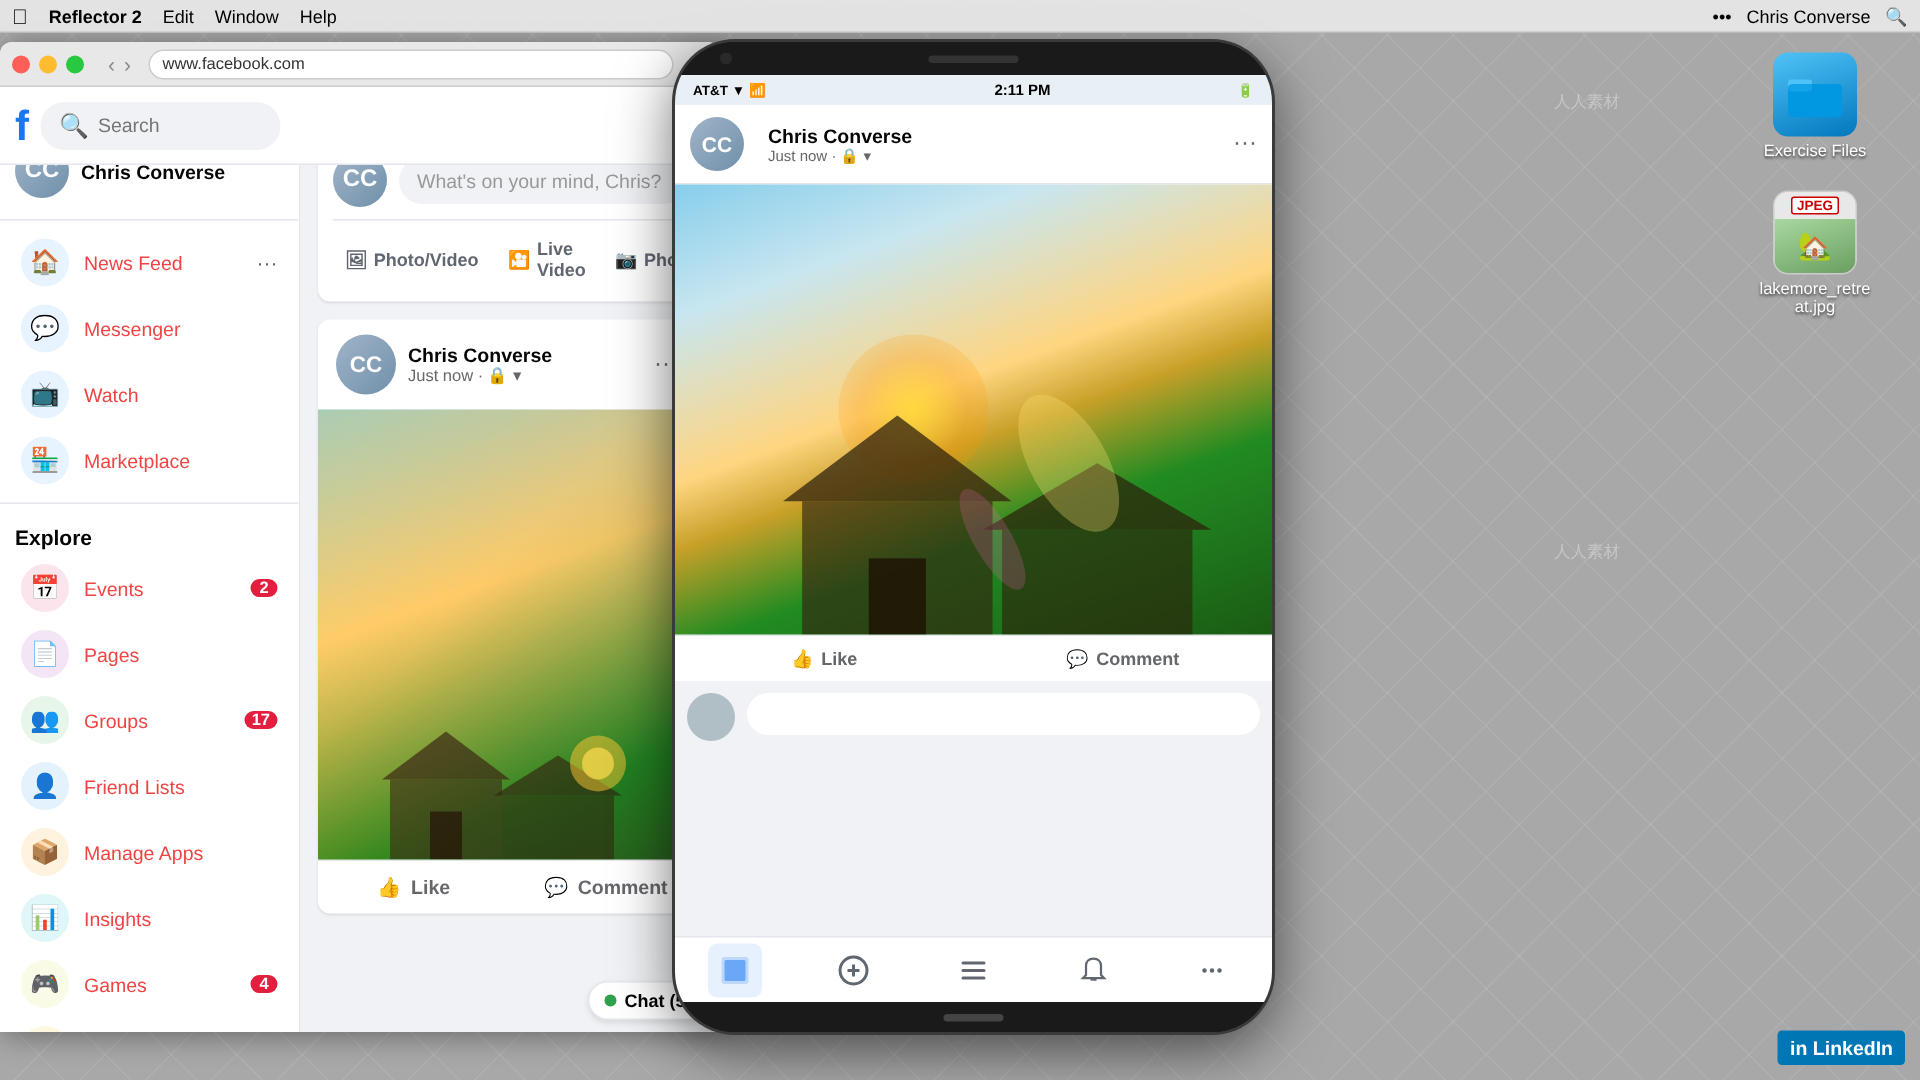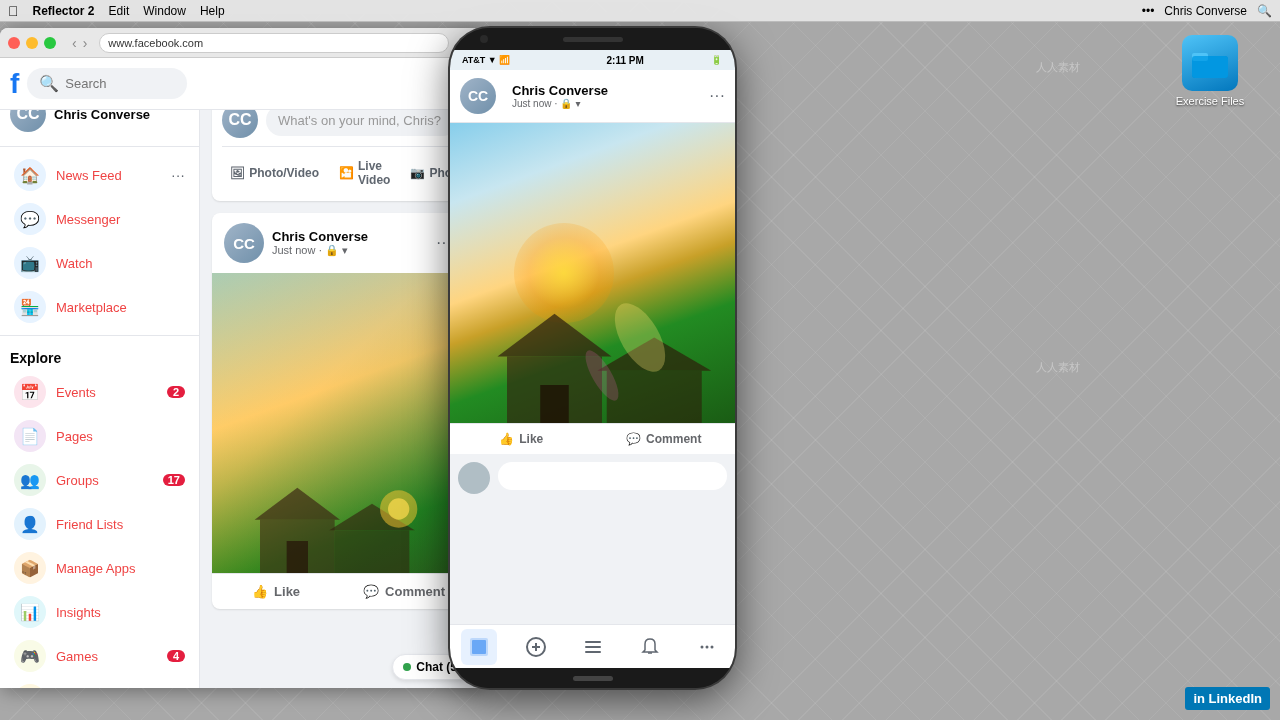--- a/index.html
+++ b/index.html
@@ -406,21 +406,21 @@
       font-size: 13px;
       font-weight: 600;
       color: #65676b;
     }
 
     
     .phone-container {
       position: absolute;
       top: 28px;
       left: 450px;
-      width: 285px;
+      width: 398px;
       height: 660px;
       z-index: 50;
     }
     .phone-frame {
       width: 100%;
       height: 100%;
       background: #1a1a1a;
       border-radius: 40px;
       box-shadow: 0 0 0 2px #3a3a3a, 0 10px 40px rgba(0,0,0,0.6);
       position: relative;
@@ -638,20 +638,31 @@
 <div class="desktop-icons">
   <div class="desktop-icon">
     <div class="icon-img icon-folder">
       <svg width="36" height="30" viewBox="0 0 36 30">
         <rect x="0" y="8" width="36" height="22" rx="3" fill="#0288d1"></rect>
         <rect x="0" y="5" width="16" height="8" rx="2" fill="#4fc3f7"></rect>
         <rect x="0" y="8" width="36" height="22" rx="3" fill="#039be5" opacity="0.8"></rect>
       </svg>
     </div>
     <span class="icon-label">Exercise Files</span>
+  </div>
+  <div class="desktop-icon">
+    <div class="icon-img icon-jpeg">
+      <div style="position:absolute;top:0;left:0;right:0;height:18px;background:#e8e8e8;display:flex;align-items:center;justify-content:center;">
+        <span style="font-size:9px;font-weight:700;color:#c00;background:#fff;border:1px solid #c00;padding:0 3px;border-radius:2px;">JPEG</span>
+      </div>
+      <div style="position:absolute;top:18px;left:0;right:0;bottom:0;background:linear-gradient(160deg,#a8d8a0 0%,#6a9f60 100%);display:flex;align-items:center;justify-content:center;">
+        <span style="font-size:18px;">🏡</span>
+      </div>
+    </div>
+    <span class="icon-label">lakemore_retreat.jpg</span>
   </div>
 </div>
 
 <div class="browser-window">
 
   <div class="browser-titlebar">
     <span class="browser-btn btn-close"></span>
     <span class="browser-btn btn-min"></span>
     <span class="browser-btn btn-max"></span>
     <div class="browser-nav">

